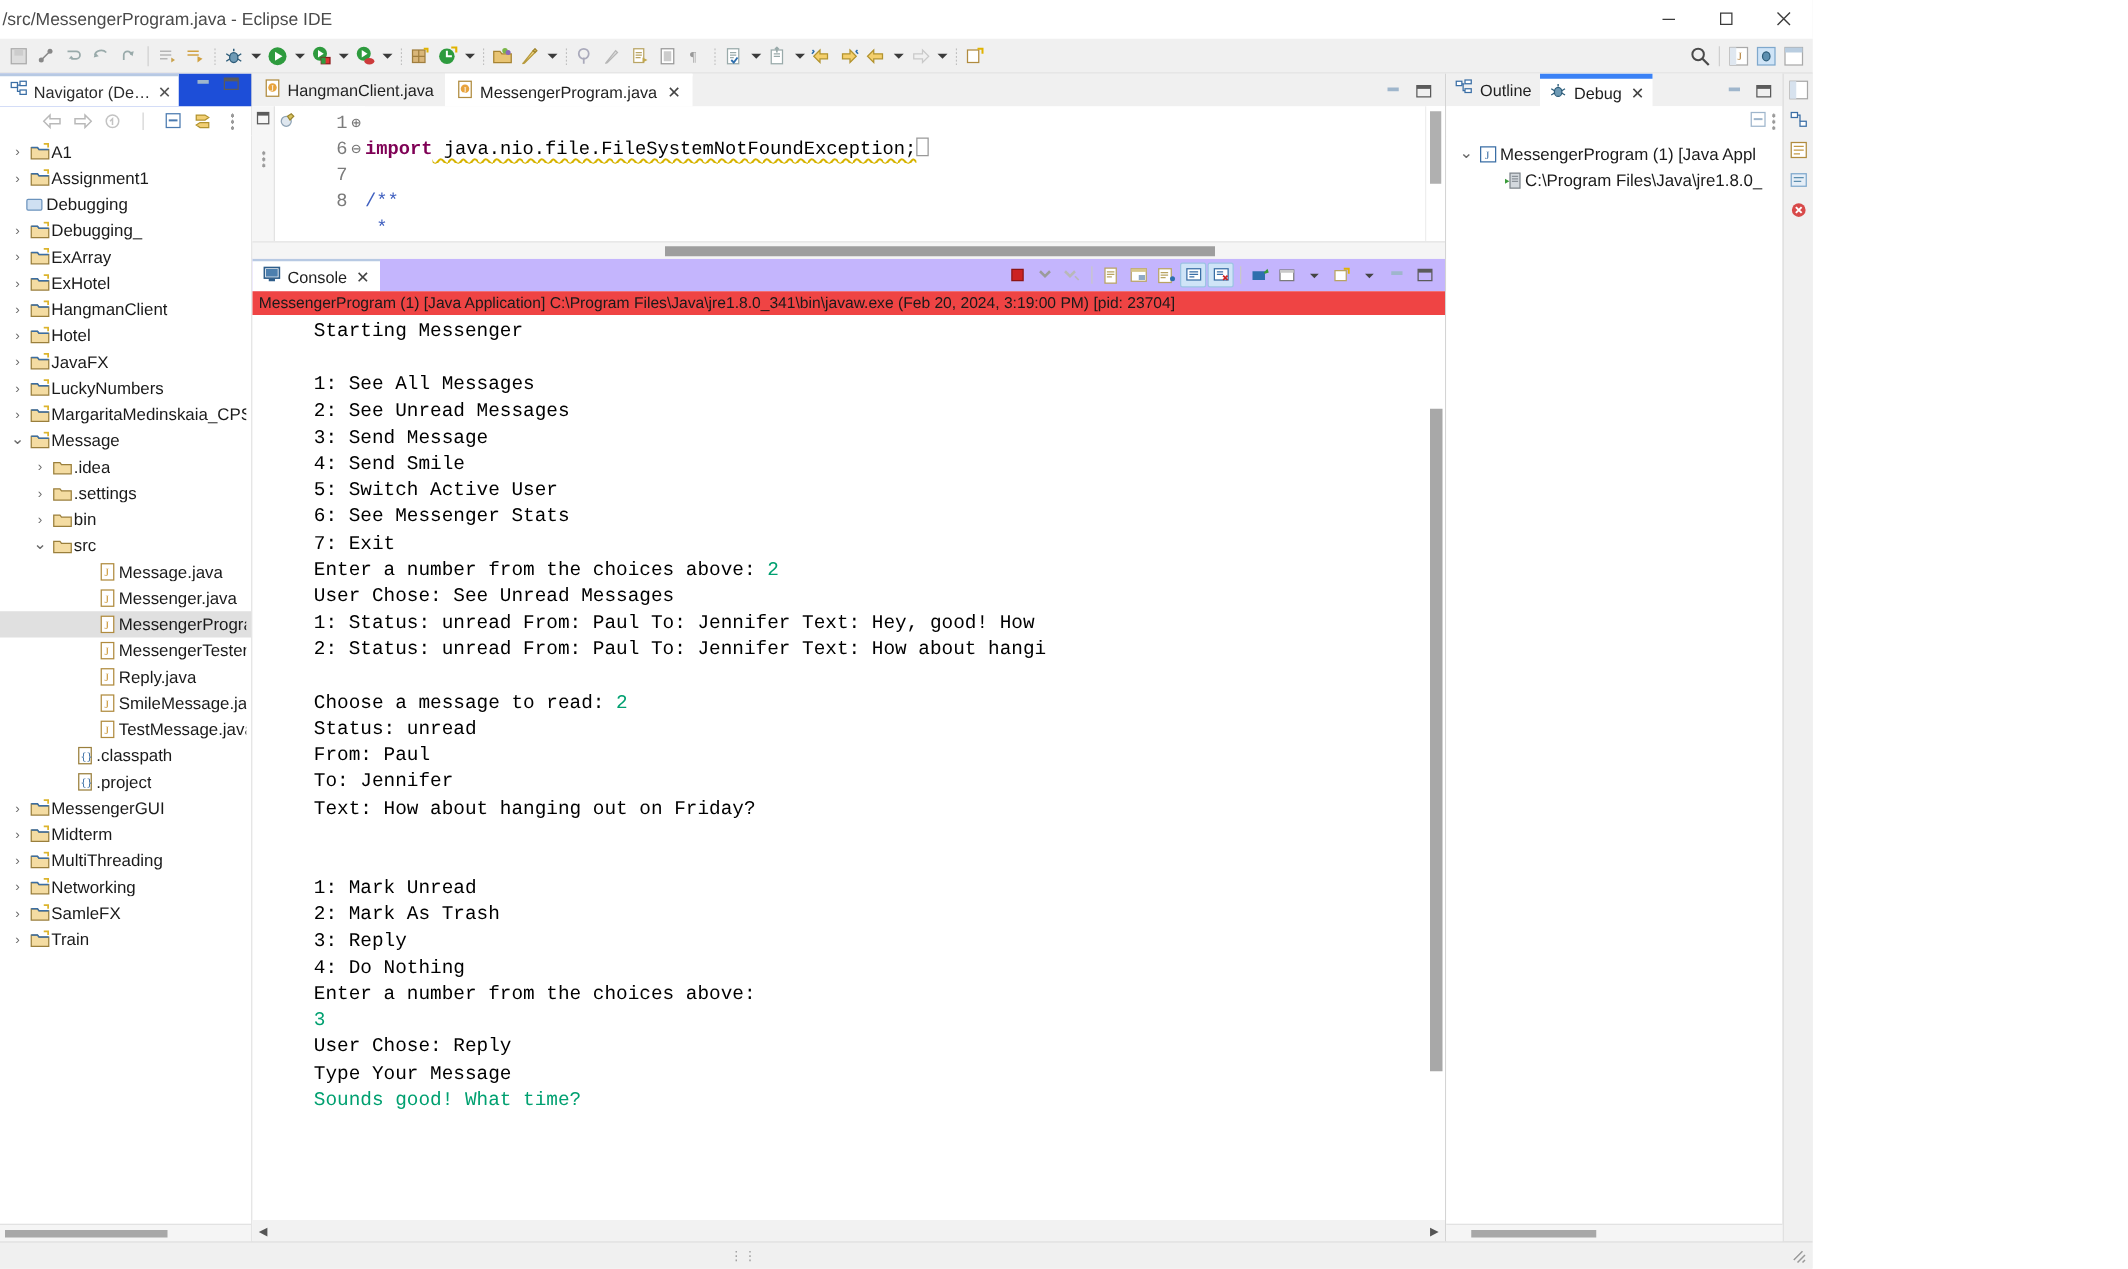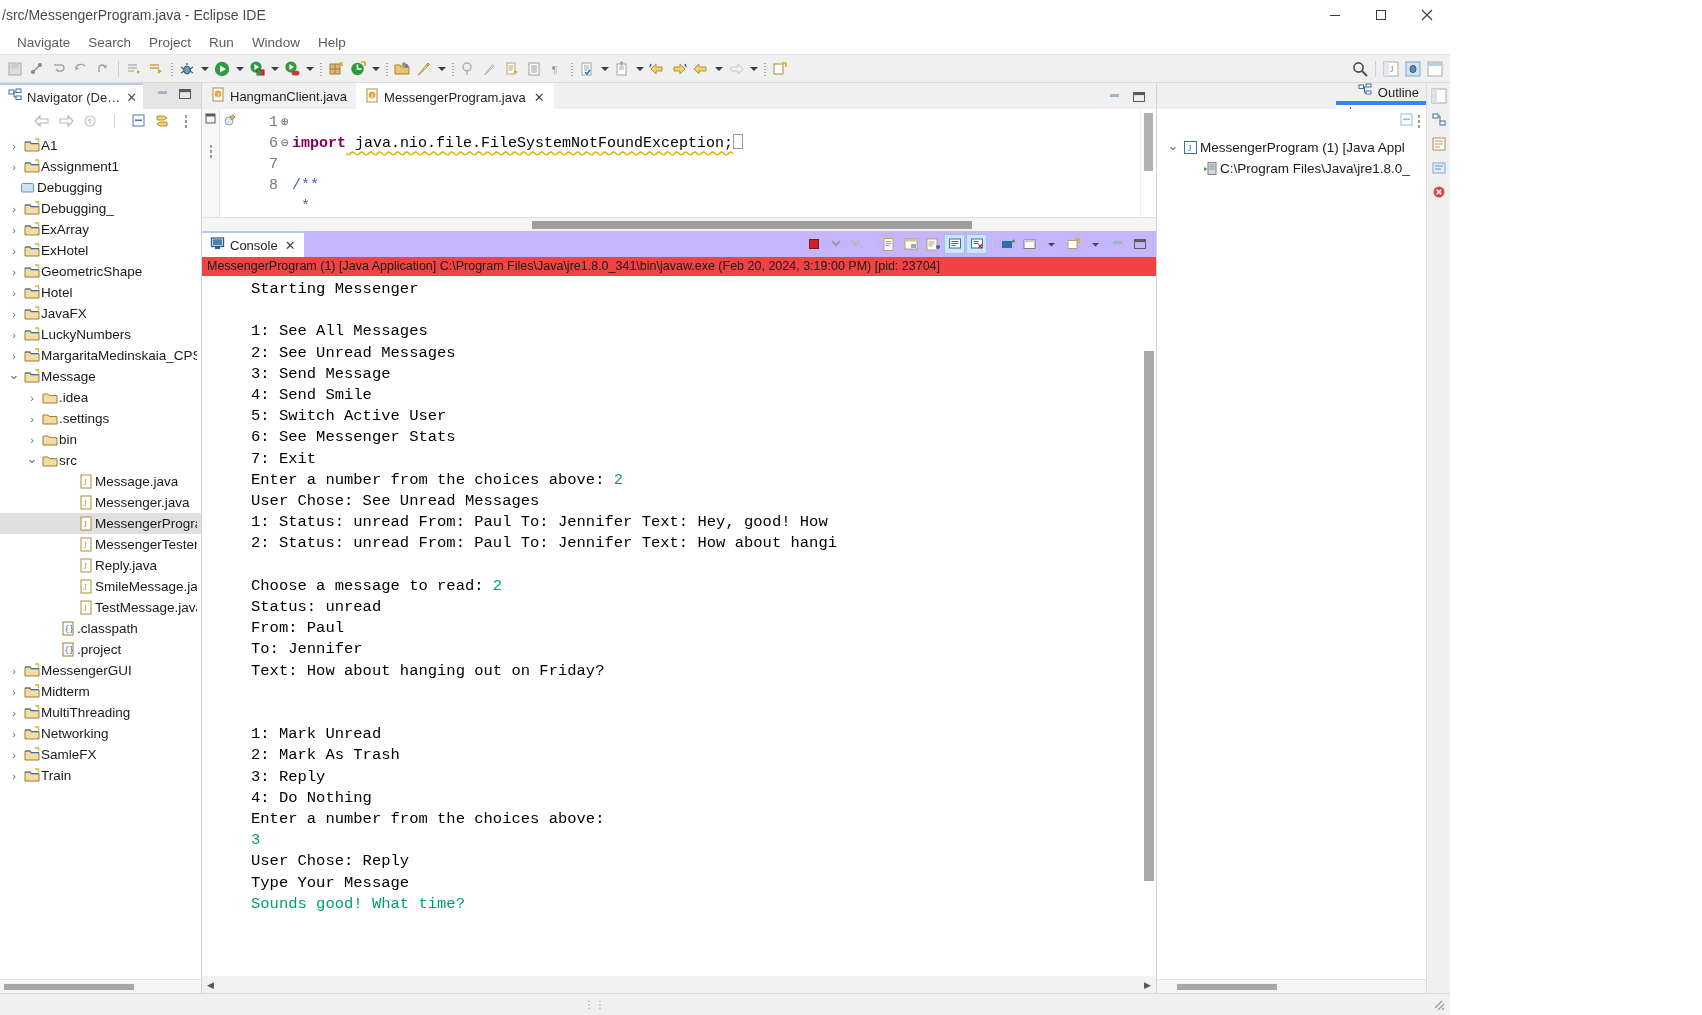--- a/index.html
+++ b/index.html
@@ -60,21 +60,21 @@
   .toolbar .spacer { flex: 1 1 auto; }
 
   
   .body { flex: 1 1 auto; display: flex; min-height: 0; background: #f0f0f0; }
 
   
   .nav-panel {
     width: 202px; flex: 0 0 202px; display: flex; flex-direction: column;
     background: #ffffff; border-right: 1px solid #d4d4d4; min-height: 0;
   }
-  .nav-tabbar { height: 26px; display: flex; align-items: center; background: #e5e5e5; position: relative; }
+  .nav-tabbar { height: 26px; display: flex; align-items: flex-start; background: #1d4ed8; position: relative; }
   .nav-tab {
     height: 26px; display: flex; align-items: center; gap: 4px; padding: 0 6px 0 8px;
     background: #ffffff; font-size: 13px; color: #2b2b2b; border-top: 2px solid #b7c9e3;
   }
   .nav-tab .tab-x { font-size: 13px; color: #555; margin-left: 2px; }
   .nav-tabbar .panel-btns { margin-left: auto; display: flex; gap: 6px; padding: 0 8px 4px 0; align-items: flex-end; }
   .pbtn { width: 16px; height: 16px; display: flex; align-items: center; justify-content: center; }
 
   .nav-toolbar {
     height: 24px; display: flex; align-items: center; justify-content: flex-end;
@@ -168,21 +168,21 @@
   }
   .console-text .in { color: #00a070; }
   .console-vscroll { width: 16px; flex: 0 0 16px; background:#fff; position: relative; }
   .console-vscroll .vthumb { position:absolute; right:2px; top:75px; width:10px; height:530px; background:#a8a8a8; }
   .console-hscroll { height: 17px; background:#f2f2f2; position: relative; flex:0 0 17px; display:flex; align-items:center; }
   .console-hscroll .arrow { width: 17px; height:17px; display:flex; align-items:center; justify-content:center; color:#555; font-size:9px;}
   .console-hscroll .arrow.right { margin-left:auto; }
 
   
   .right-panel { width: 270px; flex: 0 0 270px; display:flex; flex-direction:column; background:#fff; border-left:1px solid #d4d4d4; min-height:0;}
-  .right-tabbar { height: 26px; display:flex; align-items:flex-end; background:#f0f0f0;flex-direction:column; }
+  .right-tabbar { height: 26px; display:flex; align-items:flex-end; background:#f0f0f0; }
   .rtab { height:26px; display:flex; align-items:center; gap:5px; padding: 0 7px; font-size:13px; color:#1f1f1f; }
   .rtab.active { background:#ffffff; border-top:4px solid #3b82f6; }
   .rtab .tab-x { color:#444; font-size:13px; margin-left:2px;}
   .right-tabbar .rbtns { margin-left:auto; display:flex; gap:7px; padding: 0 7px 4px 0; align-items:flex-end;}
   .right-toolbar { height:24px; display:flex; align-items:center; justify-content:flex-end; gap:3px; padding-right:5px; background:#fff;}
   .right-tree { flex: 1 1 auto; background:#fff; padding-top: 4px; overflow:hidden;}
   .right-tree .tree-row { font-size: 13.5px; }
   .right-hscroll { height: 14px; background:#f5f5f5; border-top:1px solid #e2e2e2; position:relative; flex:0 0 14px;}
   .right-hscroll .thumb { position:absolute; left: 20px; top:4px; height:6px; width: 100px; background:#a8a8a8; }
 
@@ -218,28 +218,20 @@
           </svg>
       </div>
       <div class="win-btn">
         <svg width="12" height="12" viewBox="0 0 12 12">
             <path d="M1 1 L11 11 M11 1 L1 11" stroke="#3b3b3b" stroke-width="1.1" fill="none"></path>
           </svg>
       </div>
     </div>
   </div>
 
-  <div class="menubar">
-    <div class="menu-item">Navigate</div>
-    <div class="menu-item">Search</div>
-    <div class="menu-item">Project</div>
-    <div class="menu-item">Run</div>
-    <div class="menu-item">Window</div>
-    <div class="menu-item">Help</div>
-  </div>
 
   <div class="toolbar">
     <div class="tb">
       <svg width="16" height="16" viewBox="0 0 16 16">
           <rect x="2" y="2" width="12" height="12" fill="#ddd" stroke="#aaa"></rect>
           <rect x="4.5" y="2.5" width="7" height="5" fill="#ccc"></rect>
         </svg>
     </div>
     <div class="tb">
       <svg width="16" height="16" viewBox="0 0 16 16">
@@ -583,21 +575,21 @@
           </div>
           <div class="tree-row" style="padding-left: 6px;">
             <span class="twisty">›</span>
             <span class="ticon">
               <svg width="16" height="15" viewBox="0 0 16 15">
                 <path d="M1 4 h5 l1.2 1.6 H15 v7.4 H1z" fill="#f4dca2" stroke="#9a7f3c"></path>
                 <path d="M1 4 h5 l1.2 1.6 H15" fill="none" stroke="#3a6ea5" stroke-width="1.1"></path>
                 <path d="M11 1 l3.5 0 0 3" fill="none" stroke="#dcb42c" stroke-width="1.4"></path>
               </svg>
             </span>
-            <span class="tlabel">GeometricShape</span>
+            <span class="tlabel">HangmanClient</span>
           </div>
           <div class="tree-row" style="padding-left: 6px;">
             <span class="twisty">›</span>
             <span class="ticon">
               <svg width="16" height="15" viewBox="0 0 16 15">
                 <path d="M1 4 h5 l1.2 1.6 H15 v7.4 H1z" fill="#f4dca2" stroke="#9a7f3c"></path>
                 <path d="M1 4 h5 l1.2 1.6 H15" fill="none" stroke="#3a6ea5" stroke-width="1.1"></path>
                 <path d="M11 1 l3.5 0 0 3" fill="none" stroke="#dcb42c" stroke-width="1.4"></path>
               </svg>
             </span>

